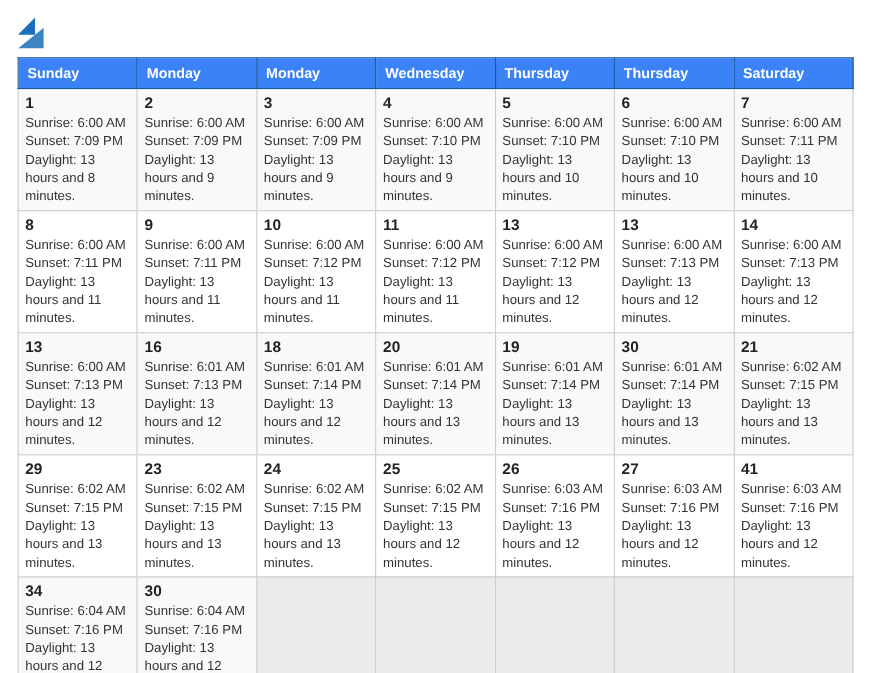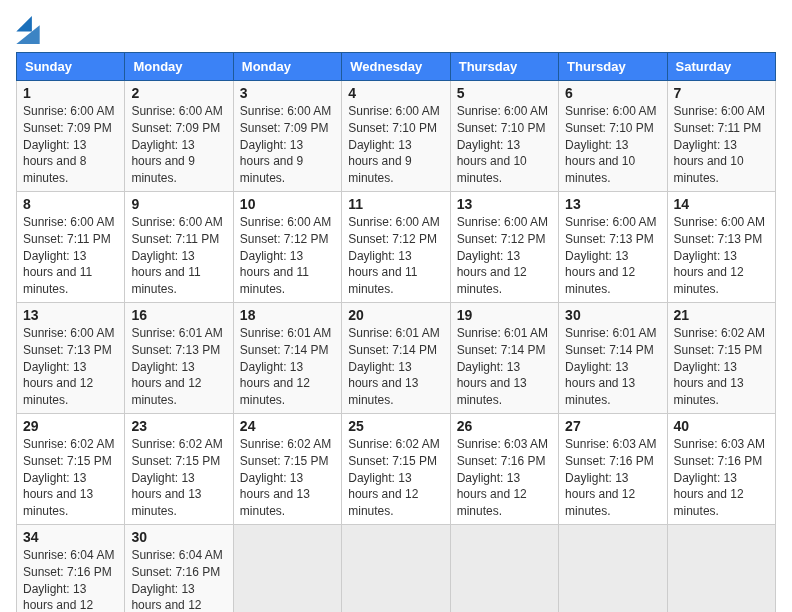--- a/index.html
+++ b/index.html
@@ -338,21 +338,21 @@
       </td>
         <td>
         <span class="day-number">27</span>
         <div class="day-info">
           Sunrise: 6:03 AM<br>
           Sunset: 7:16 PM<br>
           Daylight: 13 hours and 12 minutes.
         </div>
       </td>
         <td>
-        <span class="day-number">40</span>
+        <span class="day-number">41</span>
         <div class="day-info">
           Sunrise: 6:03 AM<br>
           Sunset: 7:16 PM<br>
           Daylight: 13 hours and 12 minutes.
         </div>
       </td>
       </tr>
       <tr>
         <td>
         <span class="day-number">34</span>

